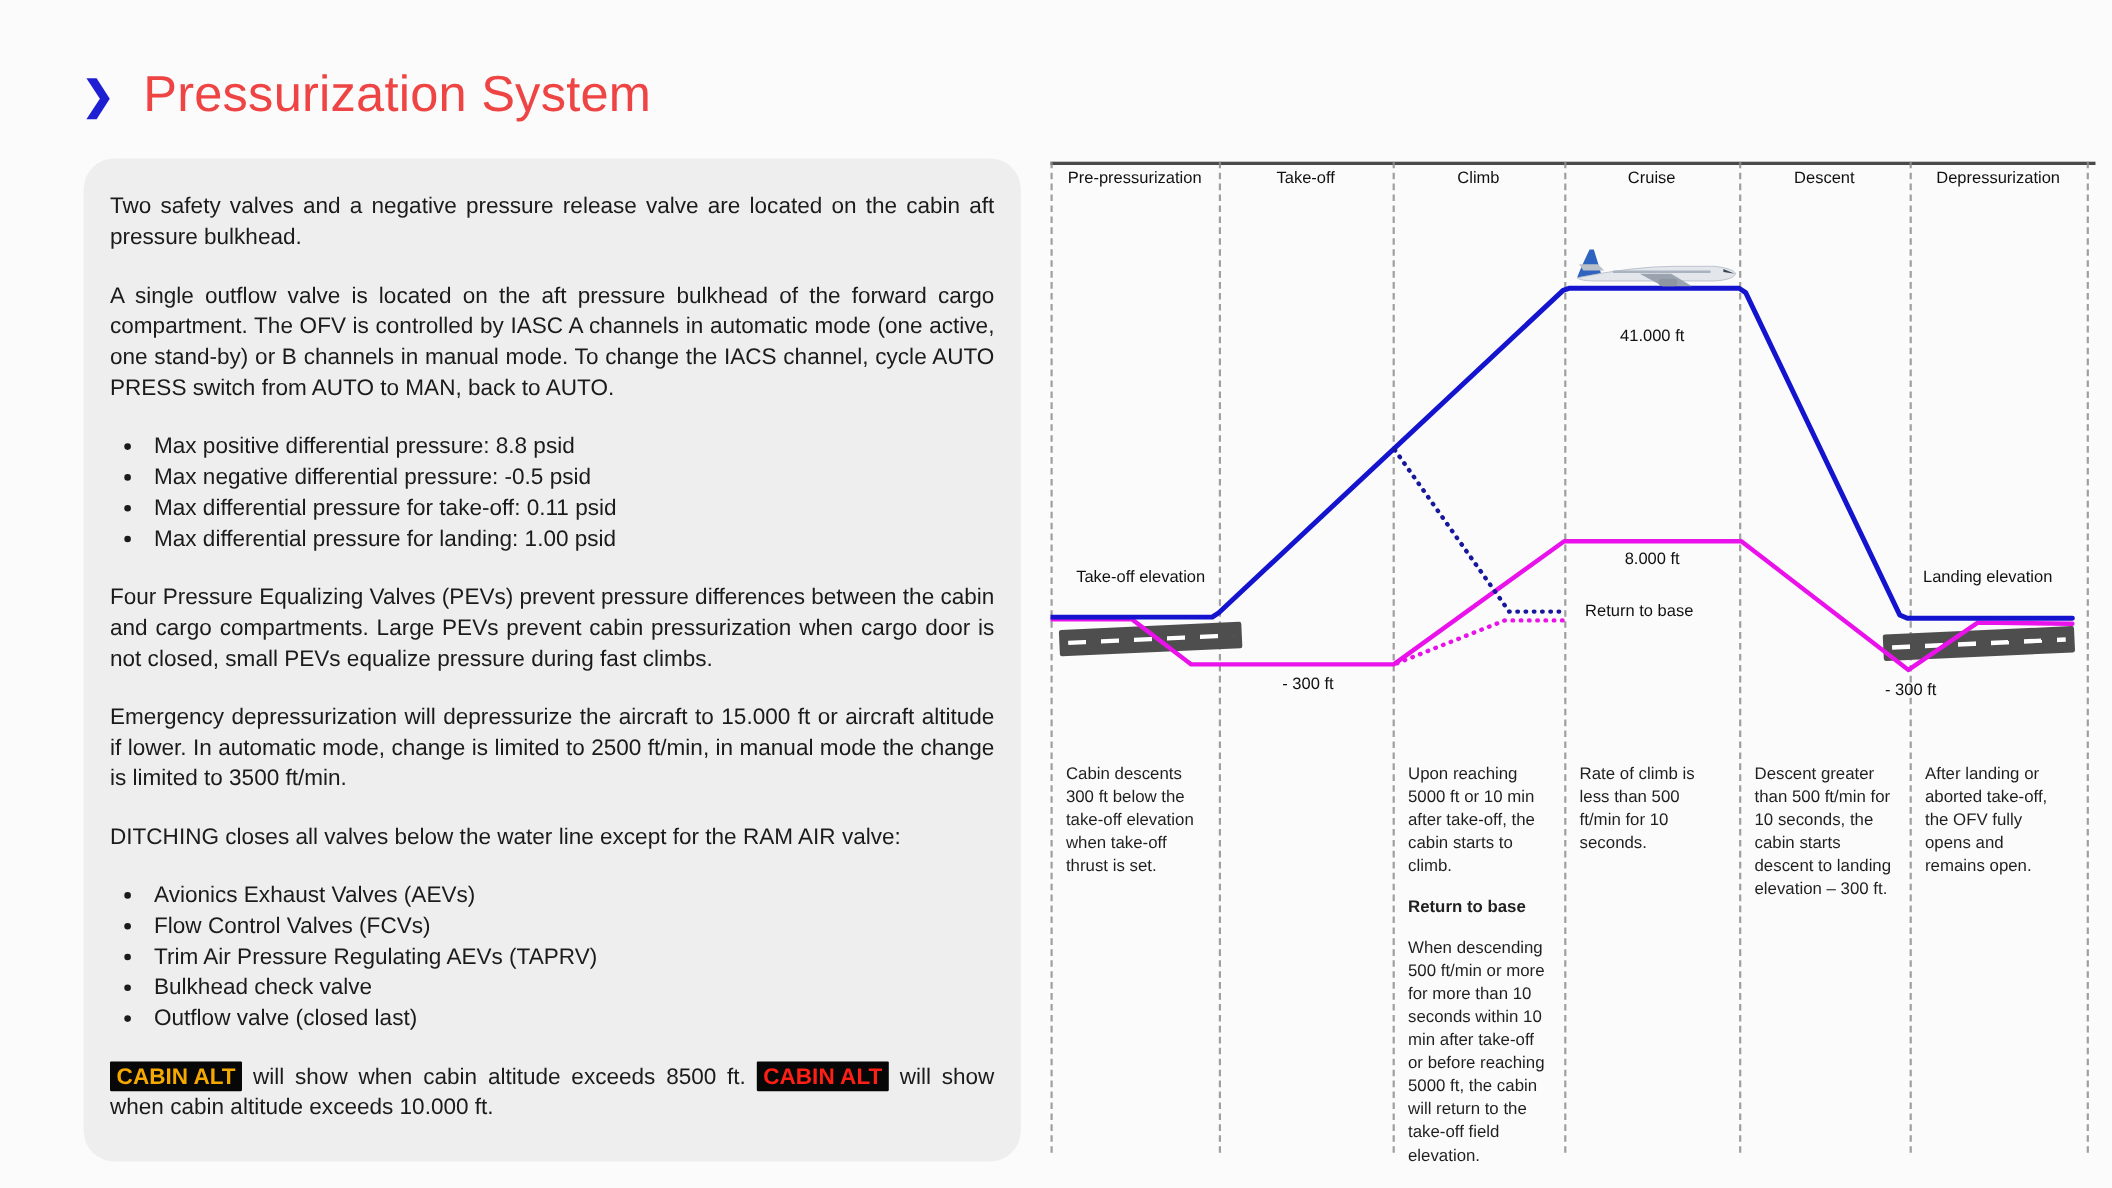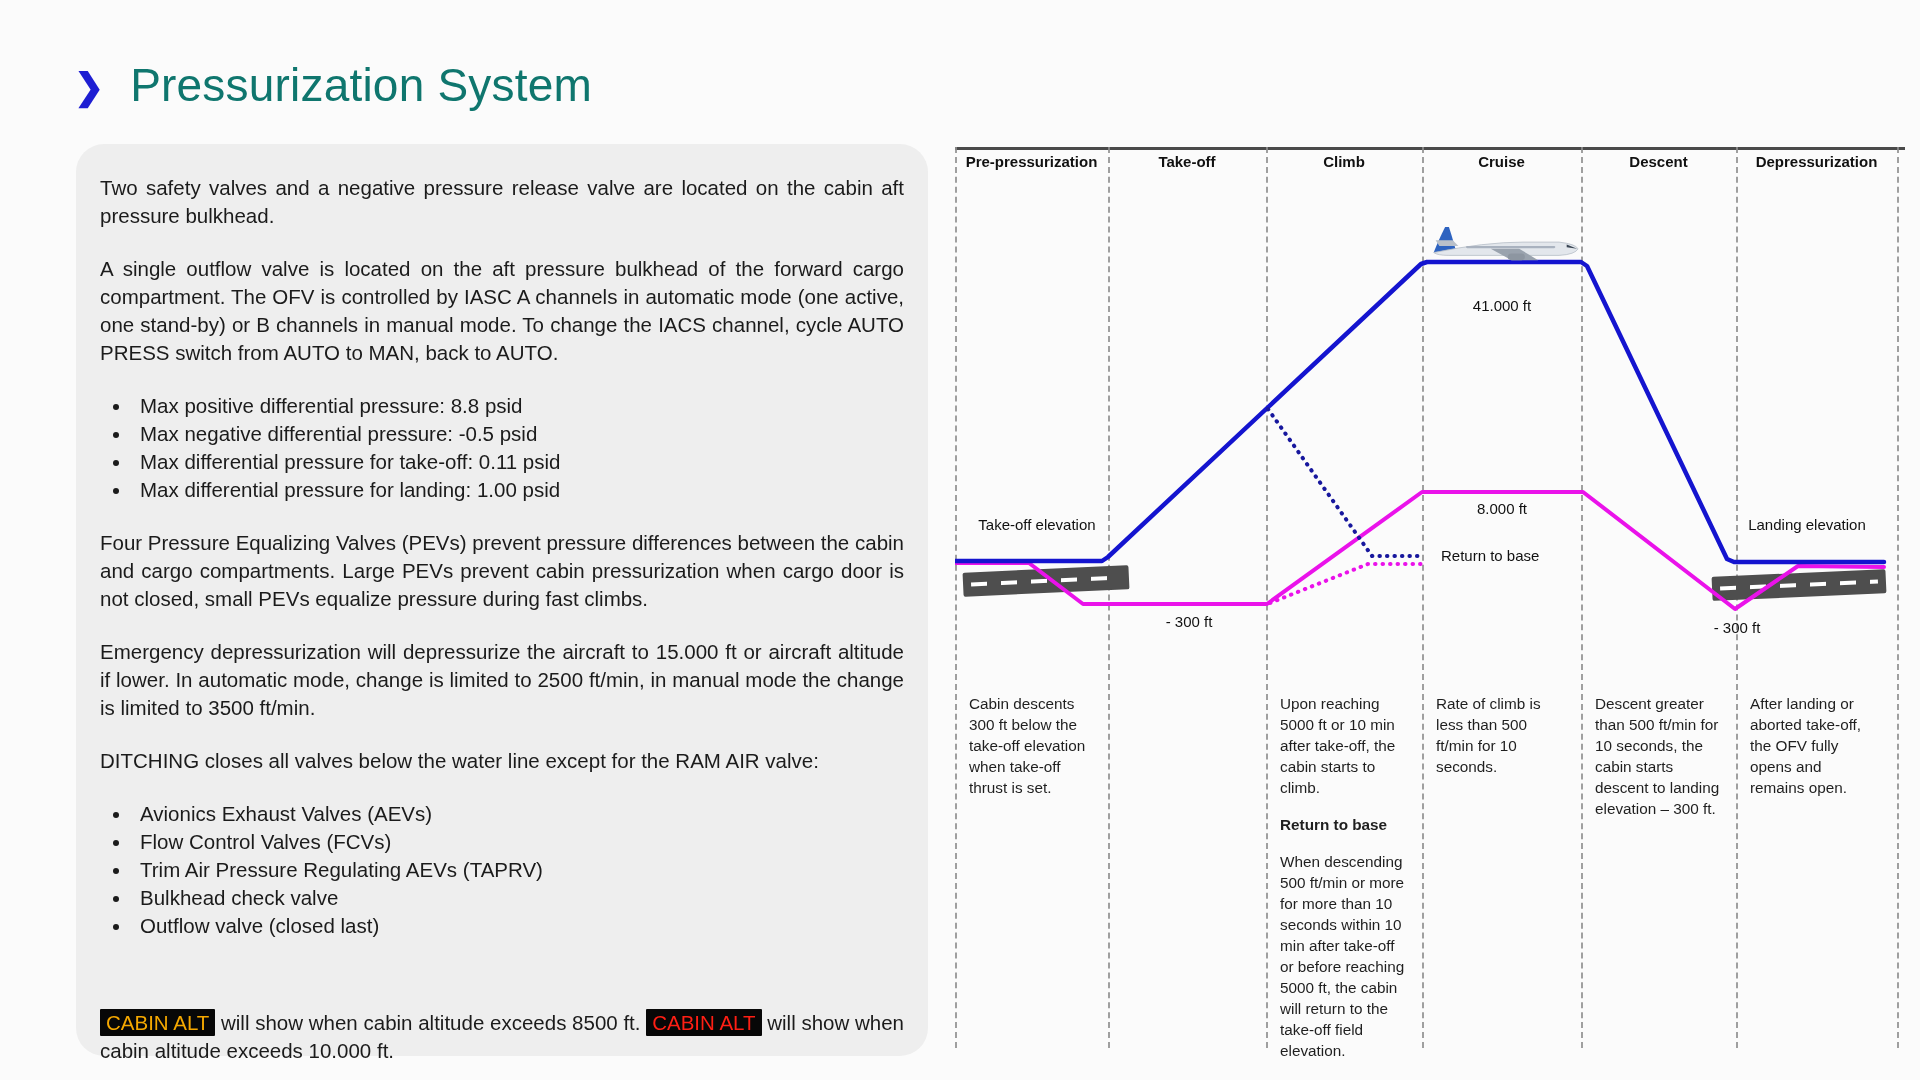--- a/index.html
+++ b/index.html
@@ -7,45 +7,45 @@
     width:1920px;height:1080px;overflow:hidden;
     background:#fbfbfb;
     font-family:"Liberation Sans", sans-serif;
     color:#1b1b1b;
   }
   .stage{position:relative;width:1920px;height:1080px;}
 
   
   .title-row{position:absolute;left:74px;top:58px;display:flex;align-items:center;}
   .chevron{color:#1e1ed2;font-size:36px;font-weight:700;margin-right:26px;transform:translateY(2px);}
-  .page-title{color:#0f766e;font-size:46px;font-weight:500;letter-spacing:0.2px;text-align:right;}
+  .page-title{color:#ef4444;font-size:46px;font-weight:500;letter-spacing:0.2px;text-align:right;}
 
   
   .panel{
     position:absolute;left:76px;top:144px;width:852px;height:912px;
     background:#eeeeee;border-radius:28px;
     padding:30px 24px 24px 24px;box-sizing:border-box;
   }
   .panel p{margin:0 0 25px 0;font-size:20.5px;line-height:28px;text-align:justify;}
   .panel ul{margin:0 0 25px 0;padding-left:32px;}
   .panel li{font-size:20.5px;line-height:28px;padding-left:8px;margin:0;}
   .badge{
     display:inline-block;background:#070707;padding:0 6px;line-height:27px;
-    font-weight:400;border-radius:1px;margin-top:44px;
+    font-weight:700;border-radius:1px;
   }
   .badge-amber{color:#f5a800;}
   .badge-red{color:#ff1f14;}
 
   
   .diagram{position:absolute;left:955px;top:140px;width:950px;height:915px;}
   .top-line{position:absolute;left:0;top:7px;width:950px;height:3px;background:#4a4a4a;}
   .vline{position:absolute;top:7px;height:901px;width:0;border-left:2px dashed #8f8f8f;opacity:.85;}
   .phase-label{
     position:absolute;top:13px;text-align:center;
-    font-size:15px;font-weight:700;color:#111;
+    font-size:15px;font-weight:400;color:#111;
   }
   .phase-desc{
     position:absolute;top:540px;font-size:15.3px;line-height:21px;color:#1f1f1f;
   }
   .phase-desc .blk{margin:13px 0 0 0;}
   .phase-desc .blk + .blk{margin-top:16px;}
   .phase-desc .sub{font-weight:700;}
 
   .runway{position:absolute;height:24px;background:#4e4e4e;border-radius:2px;z-index:1;}
   .runway .centerline{

